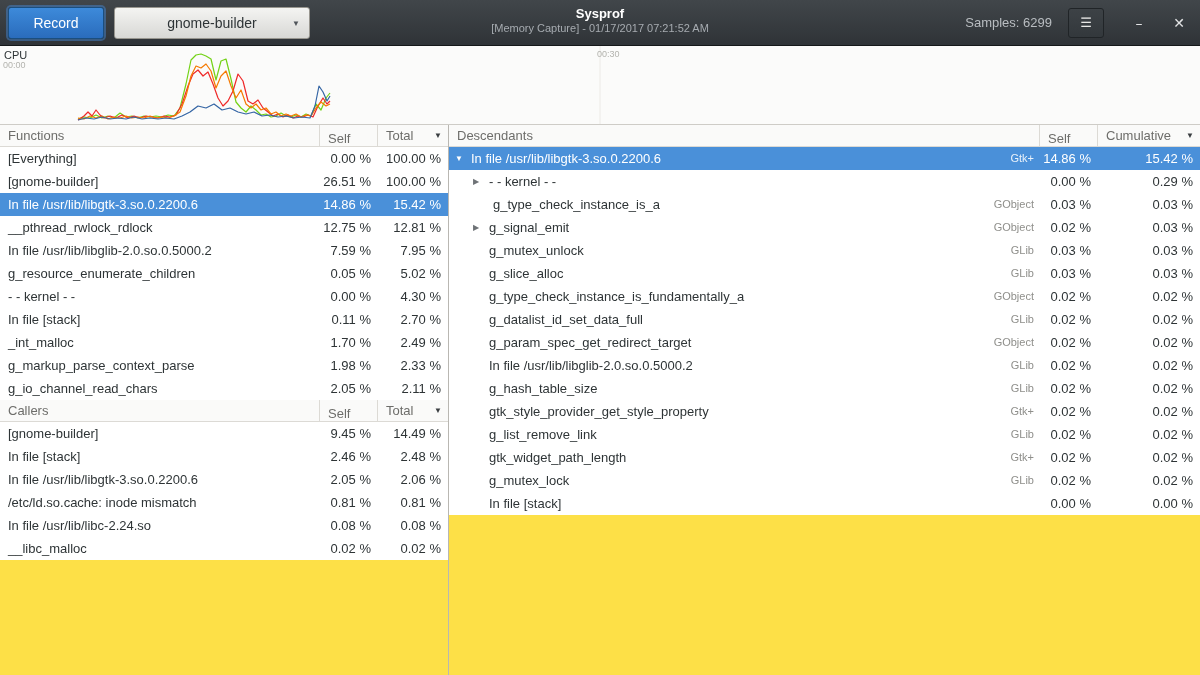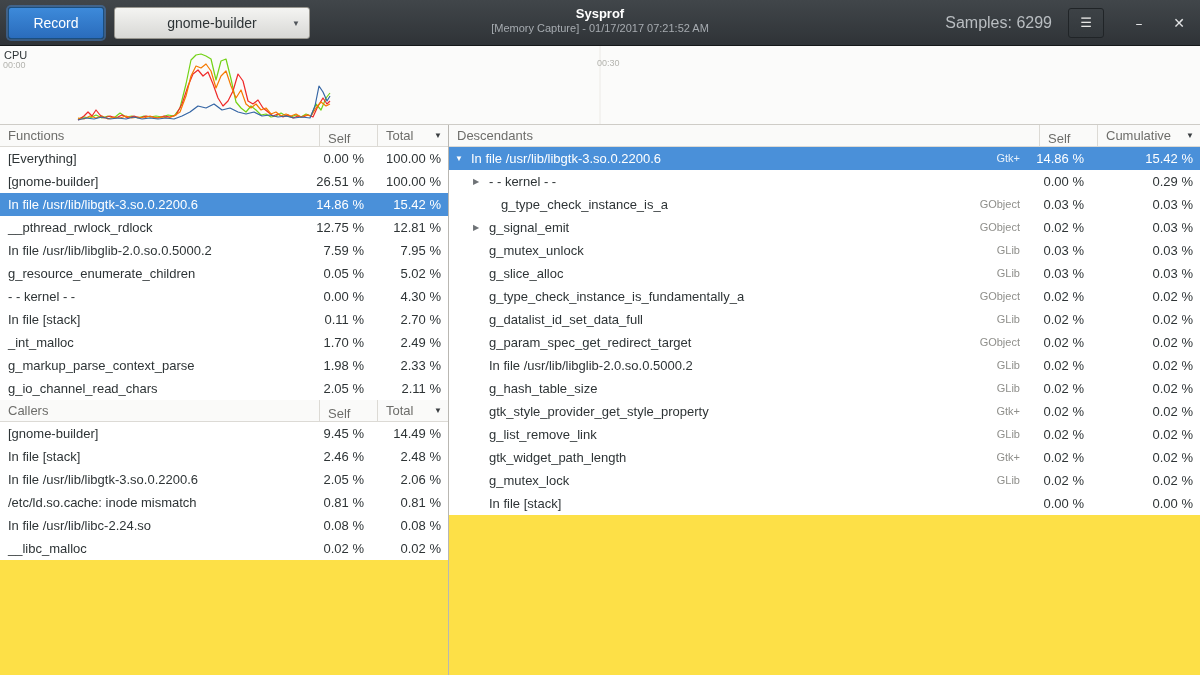--- a/index.html
+++ b/index.html
@@ -18,52 +18,52 @@
   .btn-combo { width:196px; height:32px; margin-left:10px; border-radius:3px; border:1px solid #98968f;
     background:linear-gradient(#f4f4f2,#d8d8d5); color:#2e3436; font-size:14px;
     font-family:"Liberation Sans", sans-serif; position:relative; display:flex;
     align-items:center; justify-content:center; }
   .combo-caret { position:absolute; right:9px; top:11px; font-size:8px; color:#50555a; }
   .titlebox { position:absolute; left:0; right:0; top:0; height:40px; display:flex;
     flex-direction:column; align-items:center; justify-content:center; pointer-events:none; }
   .title { font-weight:bold; font-size:13px; color:#ffffff; }
   .subtitle { font-size:11px; color:#a6abb0; margin-top:1px; }
   .hdr-right { margin-left:auto; display:flex; align-items:center; z-index:2; }
-  .samples { color:#b9bdc1; font-size:16px; margin-right:16px; }
+  .samples { color:#b9bdc1; font-size:13px; margin-right:16px; }
   .btn-menu { width:36px; height:30px; background:linear-gradient(#3d4246,#33383c);
     border:1px solid #202427; border-radius:3px; color:#e9e9e7; font-size:13px; margin-right:22px; }
   .win-btn { width:26px; height:26px; background:none; border:none; color:#e3e4e5;
     font-size:14px; font-family:"DejaVu Sans", sans-serif; }
   .win-btn.min { margin-right:14px; }
 
   
   .timeline { height:79px; flex:0 0 79px; background:#fbfbfa; border-bottom:1px solid #ceccc7; position:relative; }
   .timeline svg { position:absolute; left:0; top:0; width:1200px; height:78px; }
   .cpu-label { position:absolute; left:4px; top:3px; font-size:11px; color:#2e3436; z-index:2; }
   .tick { position:absolute; font-size:9px; color:#b3b3ae; z-index:2; }
   .tick-start { left:3px; top:14px; }
-  .tick-mid { left:597px; top:12px; }
+  .tick-mid { left:597px; top:3px; }
 
   
   .content { flex:1; display:flex; min-height:0; background:#fde047; }
   .left-pane { width:449px; flex:0 0 449px; border-right:1px solid #b9b7b2; display:flex; flex-direction:column; }
   .right-pane { flex:1; display:flex; flex-direction:column; }
 
   .thead { display:flex; height:22px; flex:0 0 22px; background:#fafaf9;
     border-bottom:1px solid #dcdad5; color:#6d6d6a; }
   .th { display:flex; align-items:center; padding:0 6px 0 8px; border-right:1px solid #dcdad5; font-size:13px; }
   .th:last-child { border-right:none; }
   .th-name { flex:1; }
   .w-self { width:58px; flex:0 0 58px;align-items:flex-end; }
   .w-total { width:70px; flex:0 0 70px; }
   .w-cum { width:102px; flex:0 0 102px; }
   .sort { margin-left:auto; font-size:8px; color:#3a3e41; }
 
   .tbody { }
-  .trow { display:flex; height:23px; line-height:23px; background:#fff;gap:7px; }
+  .trow { display:flex; height:23px; line-height:23px; background:#fff; }
   .trow.selected { background:#4a90d9; color:#fff; }
   .cell { white-space:nowrap; overflow:hidden; }
   .cell.name { flex:1; padding-left:8px; display:flex; align-items:center; }
   .cell.num { text-align:right; padding-right:7px; }
   .expander { width:16px; flex:0 0 16px; font-size:8px; color:#6e7276; }
   .trow.selected .expander { color:#fff; }
   .fn-label { }
   .category { margin-left:auto; padding-right:6px; font-size:11px; color:#8f8f8b; }
   .trow.selected .category { color:rgba(255,255,255,.88); }
 </style>
@@ -248,21 +248,21 @@
           <div class="trow">
             <span class="cell name" style="padding-left: 24px;">
               <span class="expander">▶</span>
               <span class="fn-label">- - kernel - -</span>
               <span class="category"></span>
             </span>
             <span class="cell num w-self">0.00 %</span>
             <span class="cell num w-cum">0.29 %</span>
           </div>
           <div class="trow">
-            <span class="cell name" style="padding-left: 36px;">
+            <span class="cell name" style="padding-left: 28px;">
               <span class="expander"></span>
               <span class="fn-label">g_type_check_instance_is_a</span>
               <span class="category">GObject</span>
             </span>
             <span class="cell num w-self">0.03 %</span>
             <span class="cell num w-cum">0.03 %</span>
           </div>
           <div class="trow">
             <span class="cell name" style="padding-left: 24px;">
               <span class="expander">▶</span>

